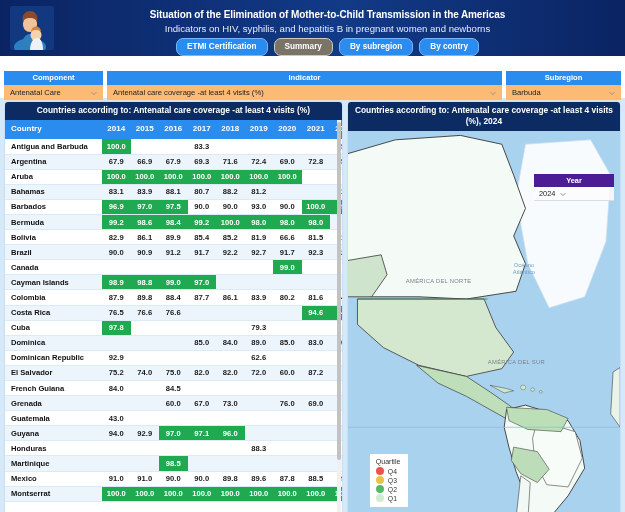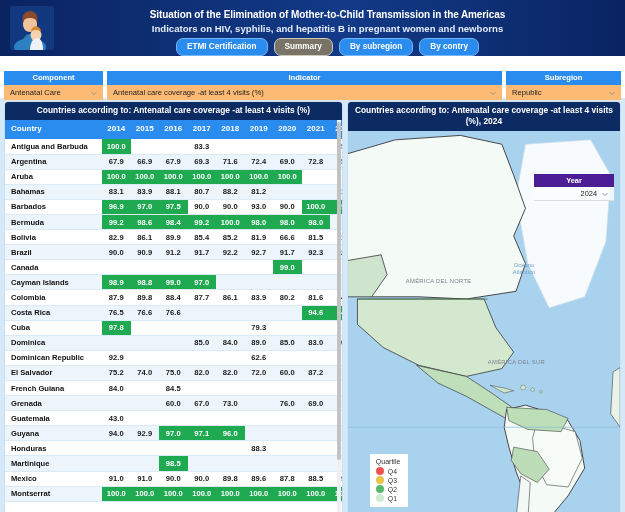--- a/index.html
+++ b/index.html
@@ -35,21 +35,21 @@
     font-size: 10px;
     font-weight: bold;
     letter-spacing: -0.1px;
     line-height: 15px;
     padding-top: 4px;
   }
   #subtitle {
     color: #e3ecfa;
     font-size: 9.6px;
     line-height: 13px;
-    font-weight: bold;
+    font-weight: normal;
   }
   #navtabs {
     display: flex;
     justify-content: center;
     gap: 6px;
     margin-top: 3px;
   }
   .navtab {
     font-size: 8.2px;
     font-weight: bold;
@@ -230,21 +230,21 @@
     font-weight: bold;
     text-align: center;
     padding: 2px 0 2px 0;
     line-height: 9px;
     margin-top: 15px;
   }
   #year-sel {
     background: rgba(250,252,254,.86);
     display: flex;
     align-items: center;
-    justify-content: flex-end;
+    justify-content: flex-start;
     padding: 2px 5px;
     font-size: 7.4px;
     color: #222222;
     border-bottom: 1px solid #ddd;
   }
   #legend {
     position: absolute;
     left: 22px; bottom: 33px;
     background: #ffffff;
     padding: 4px 8px 5px 6px;
@@ -333,21 +333,21 @@
     <div class="filter-sel">
       <span class="filter-val">Antenatal care coverage -at least 4 visits (%)</span>
       <svg class="chev" viewBox="0 0 10 10">
           <path d="M2 4l3 3 3-3" fill="none" stroke="#8a8a8a" stroke-width="1.1"></path>
         </svg>
     </div>
   </div>
   <div class="filter-col" id="col-subregion">
     <div class="filter-head">Subregion</div>
     <div class="filter-sel">
-      <span class="filter-val">Republic</span>
+      <span class="filter-val">Barbuda</span>
       <svg class="chev" viewBox="0 0 10 10">
           <path d="M2 4l3 3 3-3" fill="none" stroke="#8a8a8a" stroke-width="1.1"></path>
         </svg>
     </div>
   </div>
 </div>
 
 <div id="panels">
 
   <div class="panel" id="left-panel">

